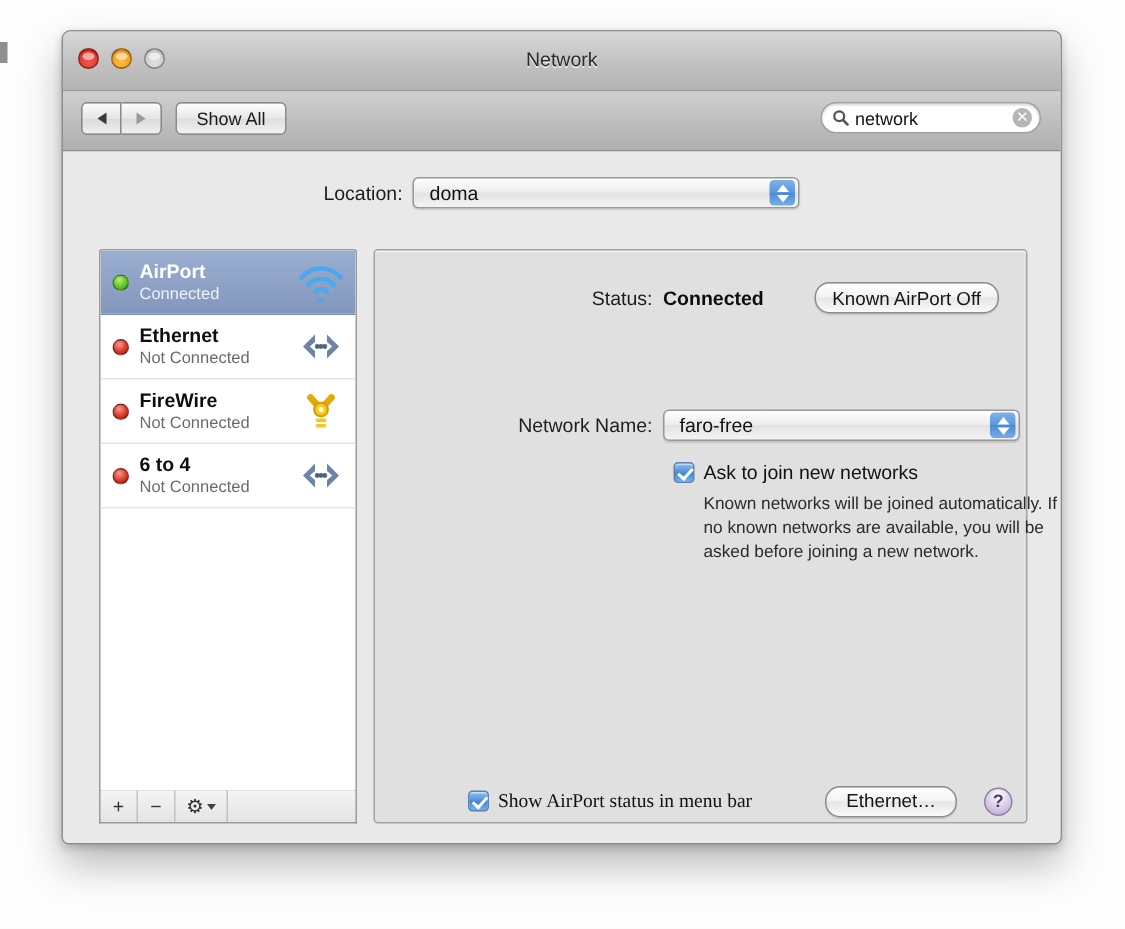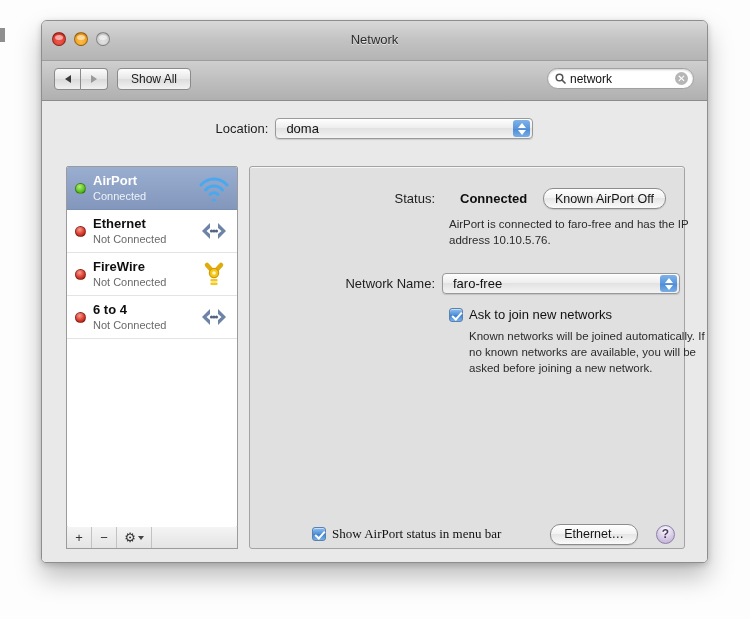--- a/index.html
+++ b/index.html
@@ -261,21 +261,21 @@
     width: 436px; height: 383px;
     border: 1px solid #a3a3a3;
     border-radius: 3px;
     background: #e0e0e0;
     box-sizing: border-box;
     box-shadow: inset 0 1px 0 rgba(255,255,255,0.75);
   }
 
   .row-status {
     position: absolute; left: 0; top: 24px; width: 100%;
-    display: flex; align-items: flex-start; gap: 18px;
+    display: flex; align-items: flex-start;
   }
   .lbl-right {
     width: 192px;
     text-align: right;
     font-size: 13px;
     color: #1d1d1d;
     padding-right: 7px;
     box-sizing: border-box;
   }
   #status-value { font-size: 13px; font-weight: bold; color: #0d0d0d; }
@@ -519,21 +519,20 @@
       <div id="panel">
 
         <div class="row-status">
           <div class="lbl-right">Status:</div>
           <div id="status-value">Connected</div>
           <div id="turn-off-btn">
             <span>Known AirPort Off</span>
           </div>
         </div>
 
-        <div id="status-desc">AirPort is connected to faro-free and has the IP address 10.10.5.76.</div>
 
         <div class="row-network">
           <div class="lbl-right">Network Name:</div>
           <div class="popup" id="network-popup">
             <span>faro-free</span>
             <span class="popup-arrows">
               <span class="arrow-up"></span>
                 <span class="arrow-dn"></span>
             </span>
           </div>

